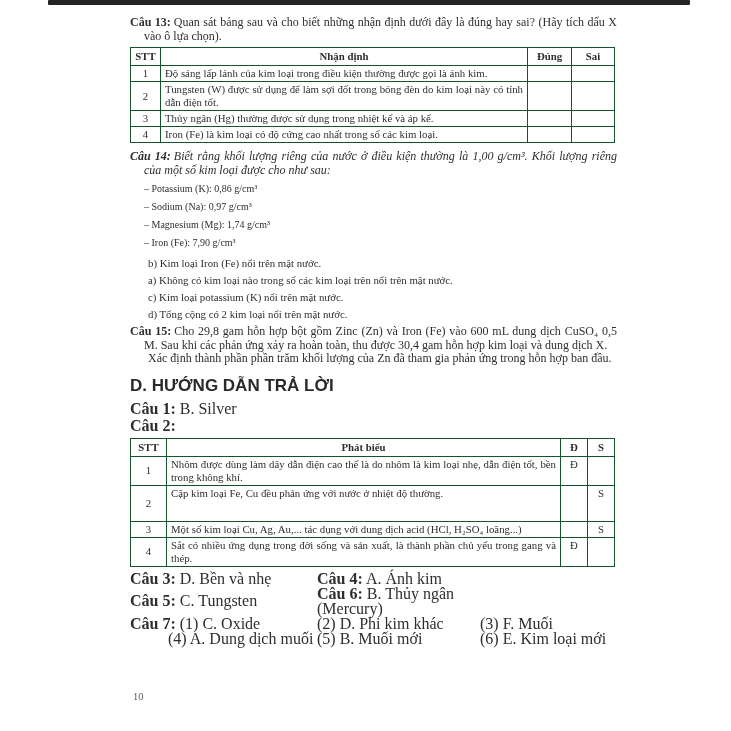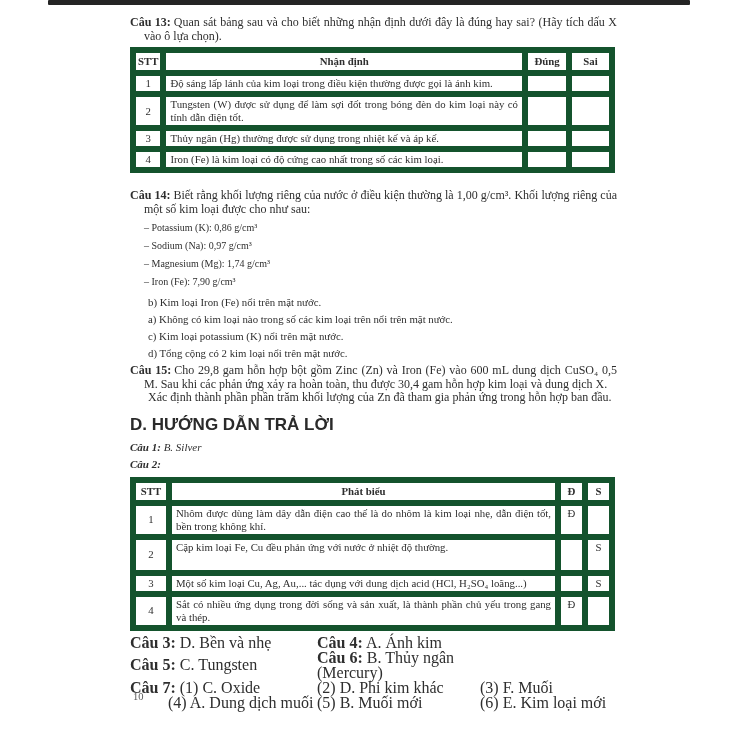--- a/index.html
+++ b/index.html
@@ -19,44 +19,44 @@
     position:absolute; left:130px; top:16px; width:487px;
   }
   .para { font-size:12px; line-height:13.5px; text-align:justify; }
   .hang { padding-left:14px; text-indent:-14px; }
   .indent1 { text-indent:18px; }
   .qlabel { margin-right:3px; }
   table {
     border-collapse:collapse; width:485px; margin-top:4px; margin-bottom:4px;
     font-size:10.8px; line-height:13px;
   }
-  th, td { border:6px solid #14532d; padding:1px 4px; vertical-align:top; }
+  th, td { border:1px solid #14532d; padding:1px 4px; vertical-align:top; }
   th { font-weight:bold; text-align:center; padding:2px 2px; }
   td.stt { text-align:center; vertical-align:middle; }
   td.mark { text-align:center; vertical-align:top; }
   td.statement { text-align:justify; }
   .t1 .col-stt { width:30px; } .t1 .col-true { width:44px; } .t1 .col-false { width:43px; }
   .t2 .col-stt { width:36px; } .t2 .col-true { width:27px; } .t2 .col-false { width:27px; }
   tr.tall { height:36px; }
   .density-list { margin-left:14px; margin-top:3px; margin-bottom:2px; }
   .density-item { font-size:10px; line-height:18px; }
   .option-list { margin-left:18px; margin-top:3px; margin-bottom:2px; }
   .option-item { font-size:10.8px; line-height:17px; }
   .section-heading {
     font-family:"Liberation Sans", sans-serif;
     font-weight:bold; font-size:17px; margin-top:10px; margin-bottom:4px;
     color:#2a2a2a;
   }
-  .ans-line { font-size:11px; line-height:17px;font-style:italic; }
+  .ans-line { font-size:16px; line-height:17px; }
   .ans-row { display:flex; font-size:16px; line-height:15px;align-items:center; }
   .ans-col1 { width:187px; }
   .ans-col2 { width:163px; }
   .ans-col3 { flex:1; }
   .cau7-indent { padding-left:38px; }
-  .mt5 { margin-top:16px; }
+  .mt5 { margin-top:7px;font-style:italic; }
   .mt2 { margin-top:2px; }
   .page-number {
     position:absolute; left:133px; top:691px;
     font-size:10.5px; color:#5a5a5a; font-family:"Liberation Serif", serif;
   }
 </style>
 </head>
 <body>
 
 <div class="scan-top-bar"></div>

